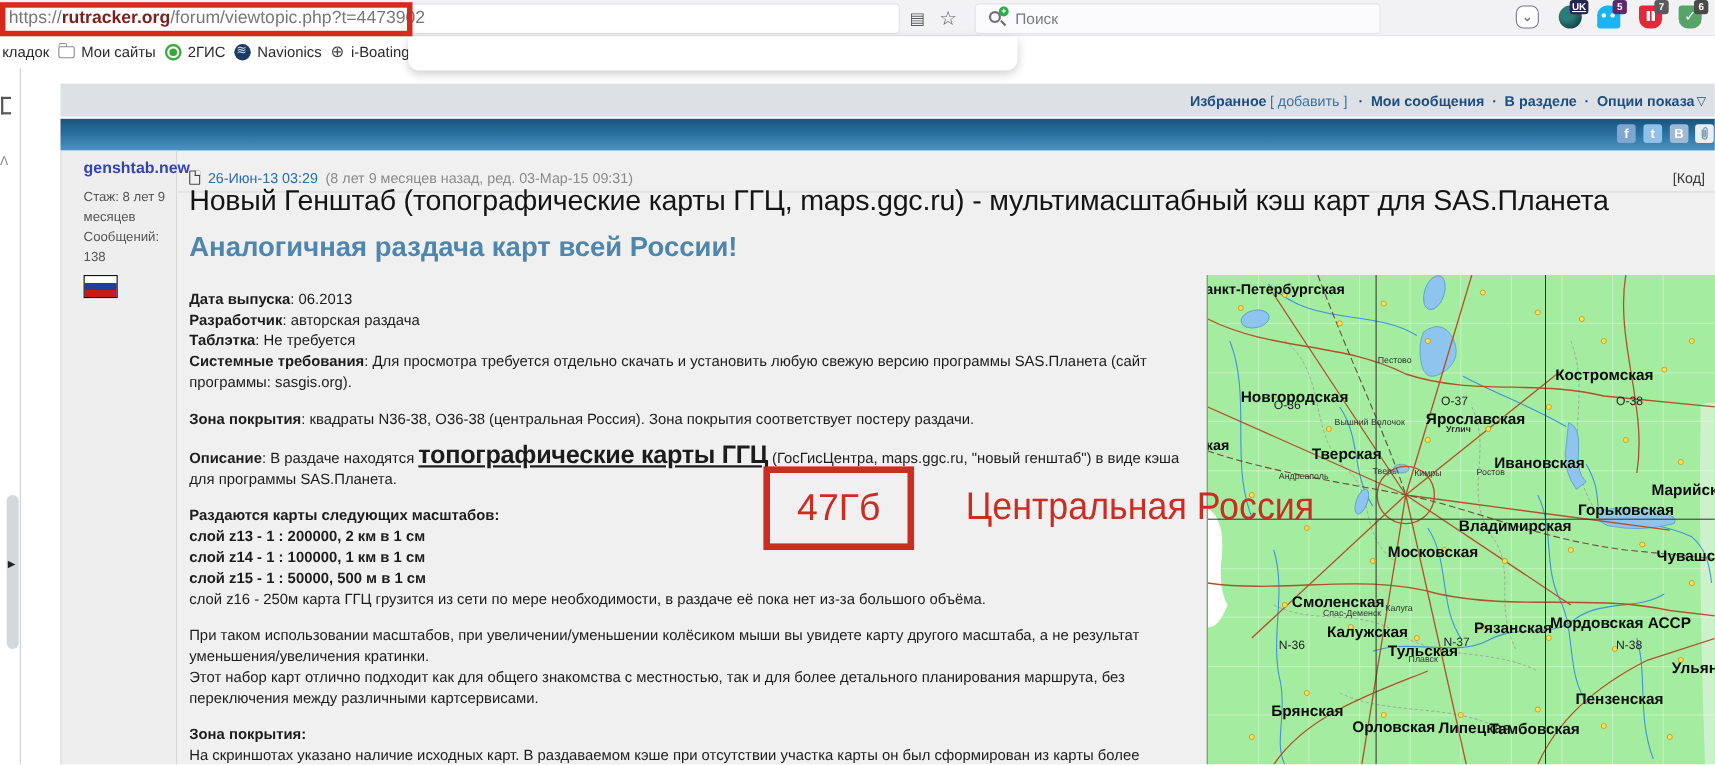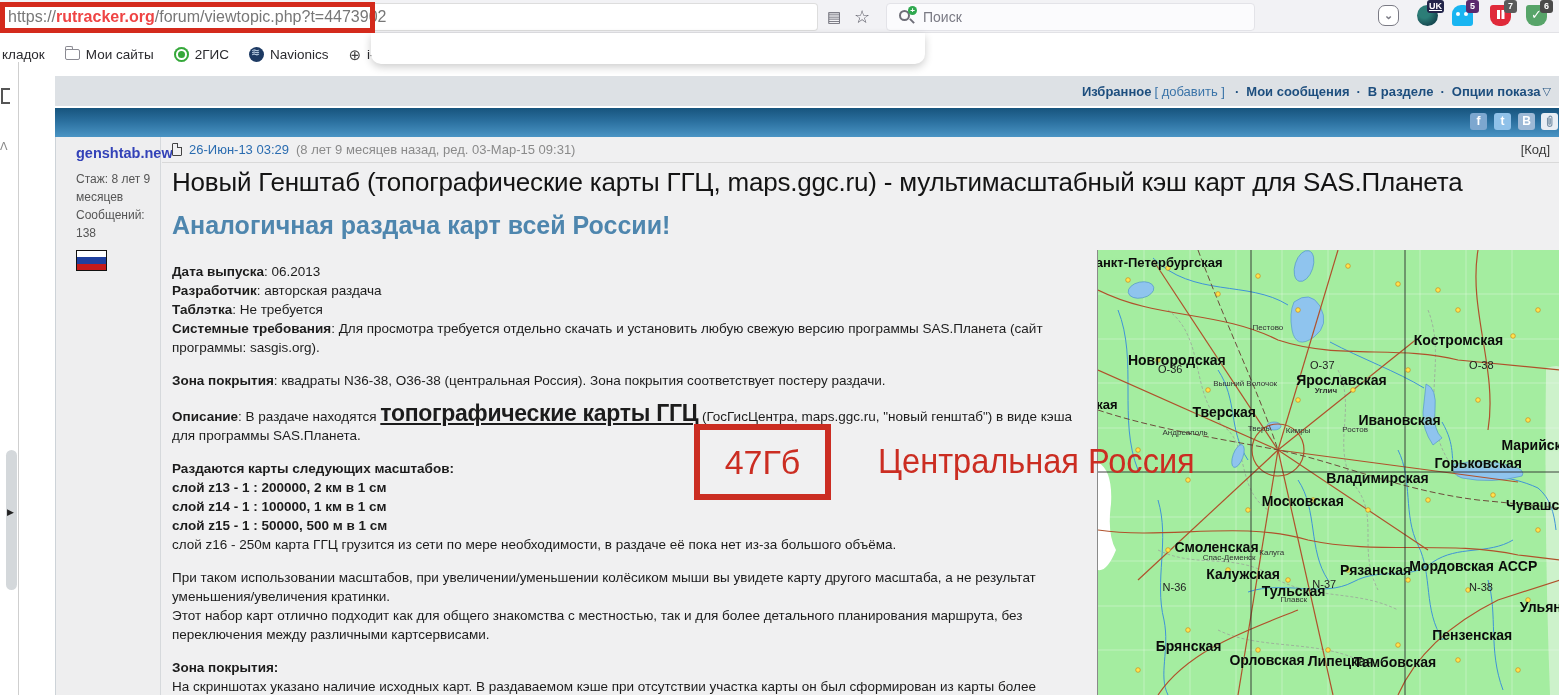--- a/index.html
+++ b/index.html
@@ -7,21 +7,21 @@
               font-family:"Liberation Sans", sans-serif; }
   #stage { position:relative; width:1559px; height:695px; overflow:hidden; background:#fff; }
 
   
   .chrome-top { position:absolute; left:0; top:0; width:1559px; height:33px;
                 background:#f2f2f5; border-bottom:1px solid #e2e2e6; }
   .url-field { position:absolute; left:0; top:3px; width:818px; height:28px;
                background:#fff; border:1px solid #ddd; border-left:none; border-radius:0 4px 4px 0;
                display:flex; align-items:center; padding-left:8px; }
   .url-text { font-size:16px; color:#777; white-space:nowrap; }
-  .url-text b { color:#ef4444; font-weight:bold; }
+  .url-text b { color:#7f1d1d; font-weight:bold; }
   .chrome-ic { position:absolute; top:5px; width:24px; height:24px; display:flex;
                align-items:center; justify-content:center; color:#5b5b66; font-size:15px; }
   .search-box { position:absolute; left:886px; top:3px; width:369px; height:28px;
                 background:#fbfbfd; border:1px solid #e3e3e8; border-radius:4px;
                 display:flex; align-items:center; gap:9px; padding-left:12px; }
   .search-mag { position:relative; width:15px; height:15px; }
   .search-mag i { position:absolute; left:0; top:0; width:11px; height:11px;
                   border:2px solid #6e6e78; border-radius:50%; }
   .search-mag u { position:absolute; left:10px; top:10px; width:6px; height:2px;
                   background:#6e6e78; transform:rotate(45deg); text-decoration:none; }
@@ -41,21 +41,21 @@
   .ic-ghost:before { content:""; position:absolute; left:4px; top:7px; width:4px; height:4px;
                      background:#fff; border-radius:50%; box-shadow:8px 0 0 #fff; }
   .ic-shield-red { background:#e02a3a; border-radius:3px 3px 9px 9px; }
   .ic-shield-red:before { content:""; position:absolute; left:7px; top:5px; width:2.5px; height:9px;
                           background:#fff; box-shadow:4.5px 0 0 #fff; }
   .ic-shield-green { background:#57a469; border-radius:3px 3px 9px 9px; color:#fff; font-size:13px;
                      text-align:center; line-height:19px; }
 
   
   .bm-bar { position:absolute; left:0; top:33px; width:1559px; height:29px; background:#fff;
-            display:flex; align-items:flex-end; gap:20px; padding-left:2px; }
+            display:flex; align-items:center; gap:8px; padding-left:2px; }
   .bm-item { display:flex; align-items:center; gap:6px; font-size:13.5px; color:#2a2a2e;
              white-space:nowrap; }
   .ic-folder { width:15px; height:11px; border:1.5px solid #8a8a92; border-radius:2px; position:relative; }
   .ic-folder:before { content:""; position:absolute; left:-1px; top:-4px; width:6px; height:3px;
                       border:1.5px solid #8a8a92; border-bottom:none; border-radius:2px 2px 0 0; }
   .ic-2gis { width:15px; height:15px; border-radius:50%; background:#35a83a;
              box-shadow:inset 0 0 0 2px #35a83a, inset 0 0 0 4px #fff; }
   .ic-navionics { width:15px; height:15px; border-radius:50%; background:#1d3a63; position:relative; }
   .ic-navionics:before { content:"≋"; position:absolute; left:2px; top:-1px; color:#cfe2f5; font-size:11px; }
   .ic-iboating { font-size:15px; color:#444; line-height:15px; }
@@ -96,21 +96,21 @@
   .post-area { position:absolute; left:0; top:61px; width:1504px; height:558px; background:#f0f0f1;
                border-left:1px solid #cdd3d8; }
   .poster-col { position:absolute; left:0; top:0; width:105px; height:558px; background:#eeeeef;
                 border-right:1px solid #d6d9dc; padding:8px 0 0 20px; }
   .poster-name { font-size:14.5px; font-weight:bold; color:#3342b8; }
   .poster-meta { font-size:12px; color:#555; margin-top:9px; line-height:18px; }
   .flag-ru { width:31px; height:21px; border:1px solid #111; margin-top:8px;
              background:linear-gradient(180deg,#fff 0 33%,#1f3f9e 33% 66%,#c41a1a 66% 100%); }
 
   .post-main { position:absolute; left:106px; top:0; width:1398px; height:558px; }
-  .post-head { position:absolute; left:0; top:0; width:1398px; height:26px;
+  .post-head { position:absolute; left:0; top:12px; width:1398px; height:26px;
                border-bottom:1px solid #d9d9d9; font-size:13px; display:flex; align-items:center;
                padding:0 10px; gap:7px; }
   .doc-ic { width:10px; height:13px; border:1.5px solid #444; border-radius:1px; position:relative; }
   .doc-ic:before { content:""; position:absolute; right:-1px; top:-1px; width:4px; height:4px;
                    background:#f0f0f1; border-left:1.5px solid #444; border-bottom:1.5px solid #444; }
   .date-link { color:#2a6cb0; }
   .date-note { color:#8a8a8a; }
   .code-link { margin-left:auto; color:#3a3a3a; }
 
   .post-body { position:absolute; left:10px; top:30px; width:1388px; }

